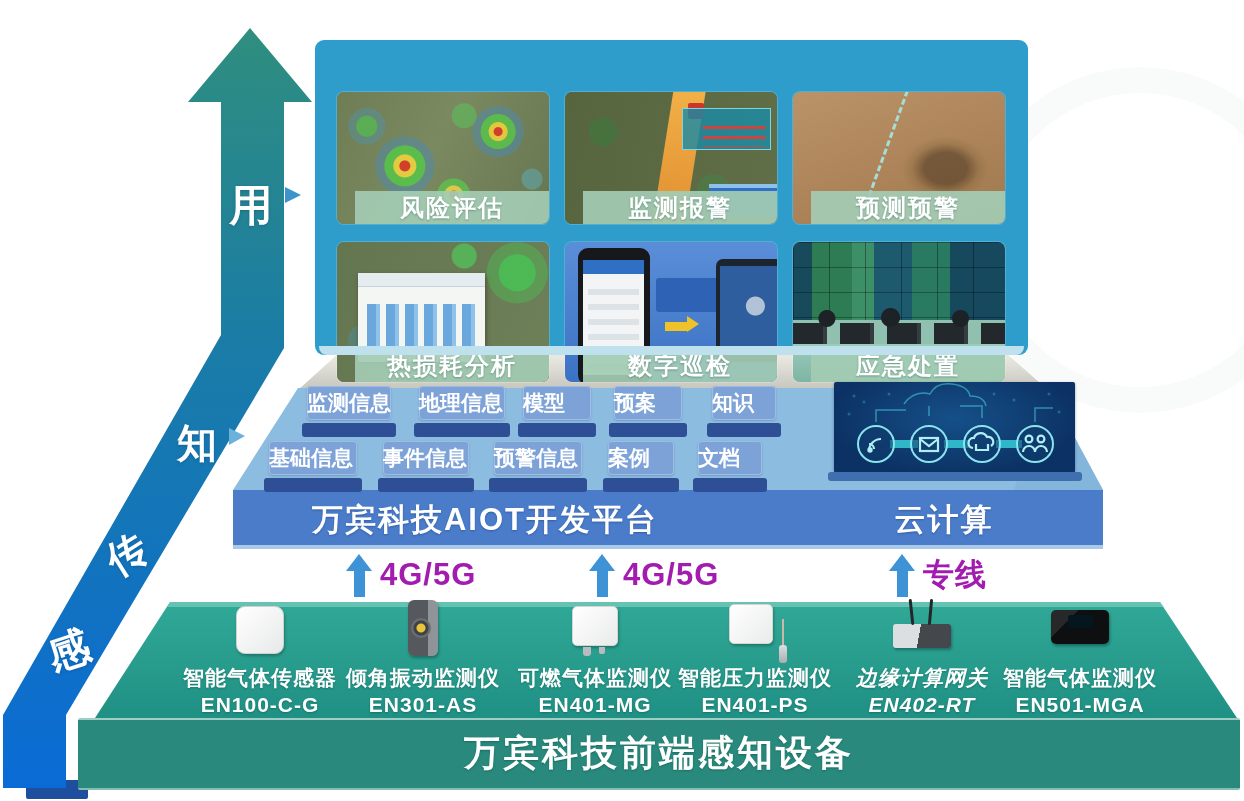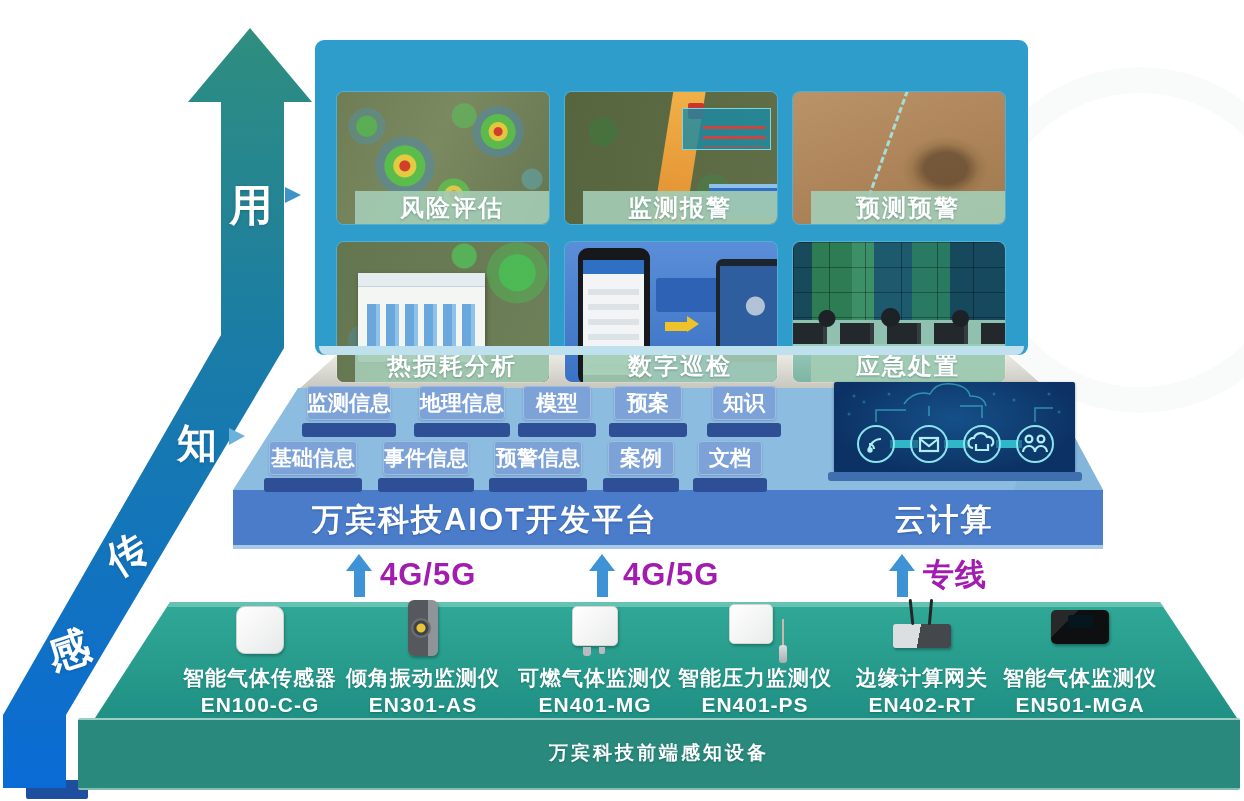--- a/index.html
+++ b/index.html
@@ -95,21 +95,21 @@
   .emer-heads { position:absolute; left:0; right:0; top:47%; height:14%;
       background-image:radial-gradient(circle at 16% 55%, #1d2226 0 8px, transparent 9px),
                        radial-gradient(circle at 46% 50%, #1d2226 0 9px, transparent 10px),
                        radial-gradient(circle at 79% 55%, #1d2226 0 8px, transparent 9px); }
   .emer-floor { position:absolute; left:0; right:0; bottom:0; height:27%;
       background:linear-gradient(180deg,#9ccabb,#7db5a4); }
 
   
   .chip { position:absolute; z-index:3; height:52px; }
   .chip-body { position:relative; height:34px; line-height:34px; background:#7da2d8; border-radius:4px;
-               color:#fff; font-size:21px; font-weight:600; text-align:center;
+               color:#fff; font-size:21px; font-weight:600; text-align:left;
                box-shadow:inset 0 0 0 1px rgba(255,255,255,.28), 0 1px 2px rgba(30,60,120,.25); }
   .chip-base { position:absolute; left:-5px; right:-5px; top:37px; height:14px;
                background:#2e4f96; border-radius:3px; }
 
   
   .plat-title { position:absolute; z-index:3; color:#fff; font-weight:bold; font-size:31px;
                 text-align:center; letter-spacing:2px; text-shadow:0 1px 2px rgba(20,50,110,.4); }
 
   
   .cloud-panel { position:absolute; left:834px; top:382px; width:241px; height:91px; z-index:3;
@@ -160,21 +160,21 @@
   .ant2 { left:36px; transform:rotate(5deg); }
   .ic-blackbox { width:58px; height:34px; margin-left:-29px; top:12px;
       background:linear-gradient(135deg,#26282a 0 30%,#0e0f11 30%); border-radius:5px;
       box-shadow:1px 2px 3px rgba(0,0,0,.35); }
   .ic-bb-scr { position:absolute; left:30%; top:16%; width:42%; height:38%; background:#05161e; border-radius:2px; }
 
   
   .front-bar { position:absolute; left:78px; top:718px; width:1162px; height:72px; z-index:2;
       background:#28897c; border-top:2px solid rgba(225,242,238,.65);
       border-bottom:2px solid rgba(225,242,238,.5); border-radius:2px;
-      color:#fff; font-size:19px; font-weight:bold; text-align:center; line-height:66px;
+      color:#fff; font-size:36px; font-weight:bold; text-align:center; line-height:66px;
       letter-spacing:3px; text-shadow:0 1px 2px rgba(0,60,55,.35); }
 </style>
 </head>
 <body>
 
 <div class="stage">
 
   <svg class="bg-svg" width="1244" height="801" viewBox="0 0 1244 801">
     <defs>
       <linearGradient id="ag" x1="0" y1="0" x2="0" y2="1">
@@ -411,21 +411,21 @@
   <div class="device" style="left:662px;">
     <div class="dev-icon">
       <div class="ic ic-press">
           <div class="ic-wire"></div>
           <div class="ic-probe"></div>
         </div>
     </div>
     <div class="dev-name">智能压力监测仪</div>
     <div class="dev-model">EN401-PS</div>
   </div>
-  <div class="device" style="left:829px;">
+  <div class="device" style="left:829px;font-style:italic;">
     <div class="dev-icon">
       <div class="ic ic-router">
           <div class="ic-ant ant1"></div>
           <div class="ic-ant ant2"></div>
         </div>
     </div>
     <div class="dev-name">边缘计算网关</div>
     <div class="dev-model">EN402-RT</div>
   </div>
   <div class="device" style="left:987px;">

